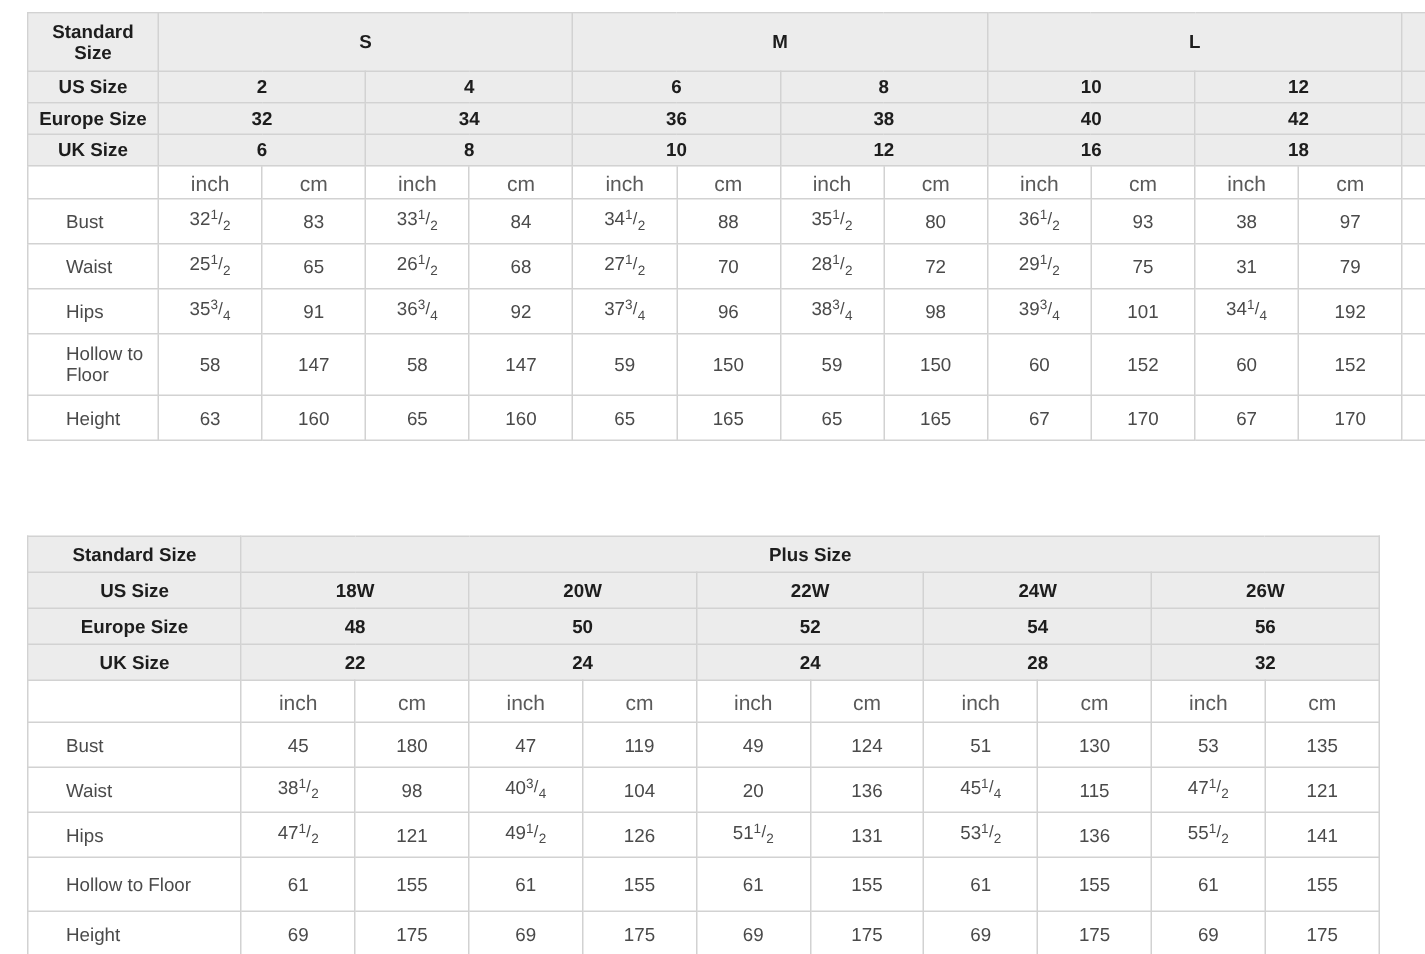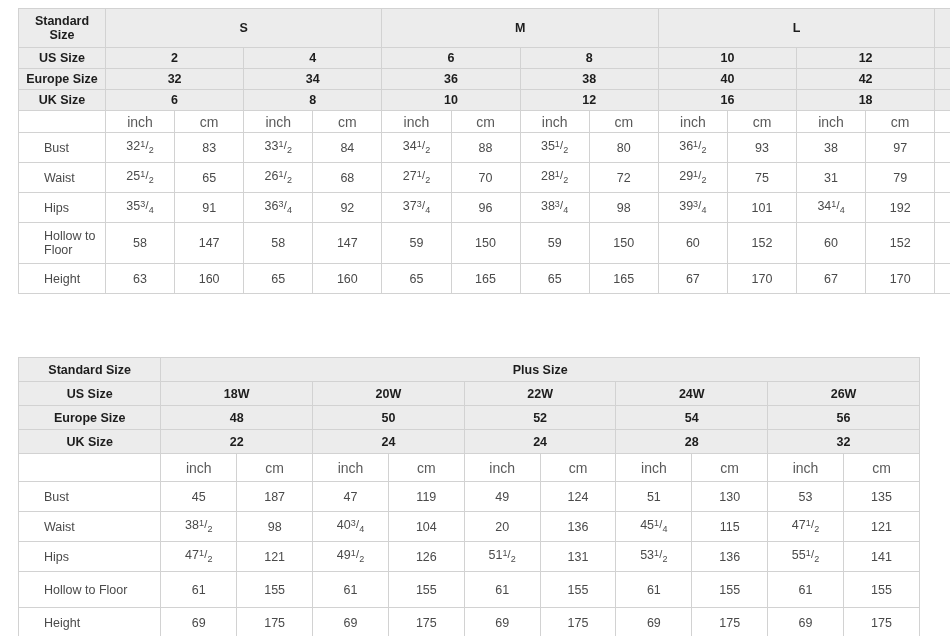--- a/index.html
+++ b/index.html
@@ -303,21 +303,21 @@
           <td class="unit">inch</td>
           <td class="unit">cm</td>
           <td class="unit">inch</td>
           <td class="unit">cm</td>
           <td class="unit">inch</td>
           <td class="unit">cm</td>
         </tr>
         <tr class="r-data">
           <td class="rowlabel">Bust</td>
           <td><span class="whole">45</span></td>
-          <td><span class="whole">187</span></td>
+          <td><span class="whole">180</span></td>
           <td><span class="whole">47</span></td>
           <td><span class="whole">119</span></td>
           <td><span class="whole">49</span></td>
           <td><span class="whole">124</span></td>
           <td><span class="whole">51</span></td>
           <td><span class="whole">130</span></td>
           <td><span class="whole">53</span></td>
           <td><span class="whole">135</span></td>
         </tr>
         <tr class="r-data">

